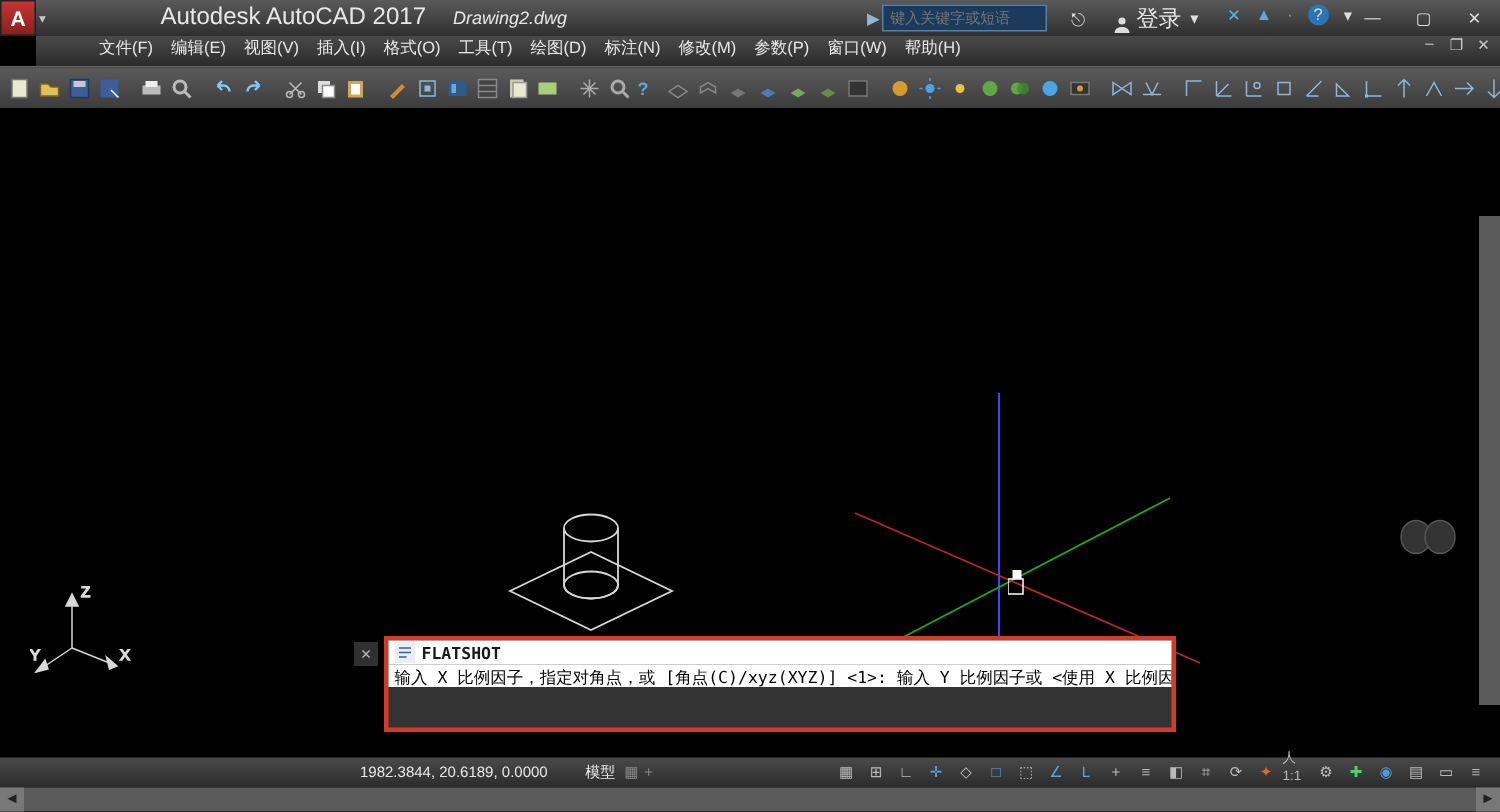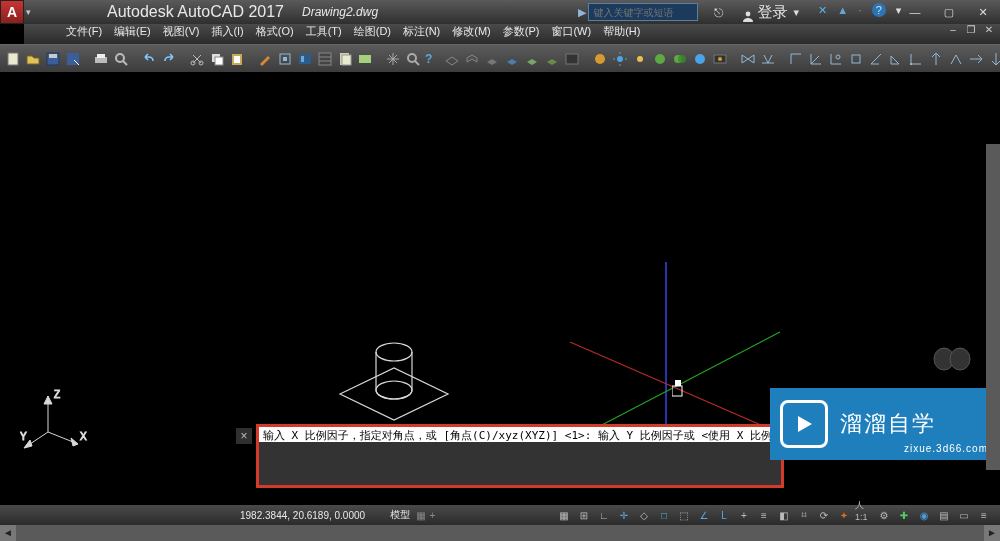--- a/index.html
+++ b/index.html
@@ -411,32 +411,30 @@
     <line x1="28" y1="46" x2="28" y2="10"></line>
       <polygon points="28,10 24,18 32,18"></polygon>
     <text x="60" y="54" font-size="10">X</text>
     <text x="0" y="54" font-size="10">Y</text>
     <text x="34" y="12" font-size="10">Z</text>
   </svg>
 
   <div class="fclose">×</div>
 
   <div class="cmd-area">
+    <div class="cmd-input-row">
+      <svg class="icon" viewBox="0 0 14 14">
+          <rect width="14" height="14" fill="#e9eef4"></rect>
+          <path d="M3 4h8M3 7h8M3 10h5" stroke="#34629a"></path>
+        </svg>
+      <b style="color:#1a1a1a;">FLATSHOT</b>
+    </div>
     <div class="cmd-line cmd-prompt">输入 X 比例因子，指定对角点，或 [角点(C)/xyz(XYZ)] &lt;1&gt;:   输入 Y 比例因子或 &lt;使用 X 比例因子&gt;:</div>
   </div>
 
-  <div class="watermark">
-    <div class="play">
-      <svg width="18" height="18">
-          <polygon points="3,1 17,9 3,17" fill="#fff"></polygon>
-        </svg>
-    </div>
-    <span style="font-weight:500;">溜溜自学</span>
-    <span class="sub">zixue.3d66.com</span>
-  </div>
 
   <div style="position:absolute;right:28px;bottom:132px;">
     <svg width="40" height="26">
         <ellipse cx="12" cy="13" rx="10" ry="11" fill="#333" stroke="#555"></ellipse>
         <ellipse cx="28" cy="13" rx="10" ry="11" fill="#333" stroke="#555"></ellipse>
       </svg>
   </div>
 
   <div class="vscroll"></div>
 </div>

